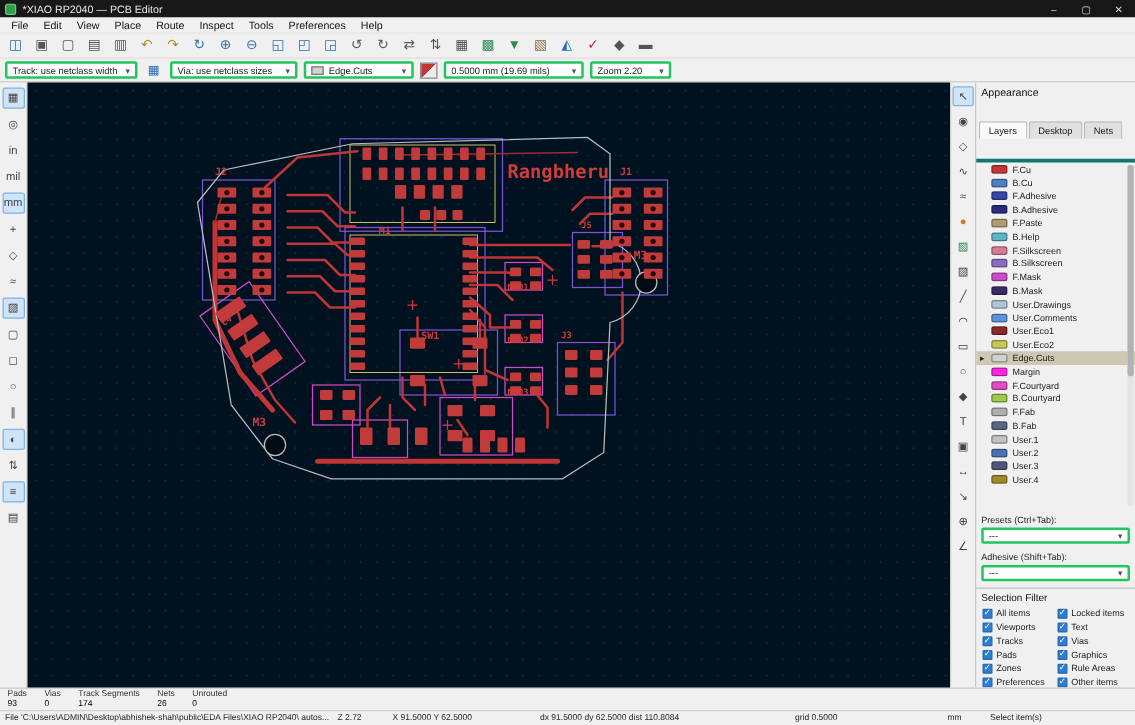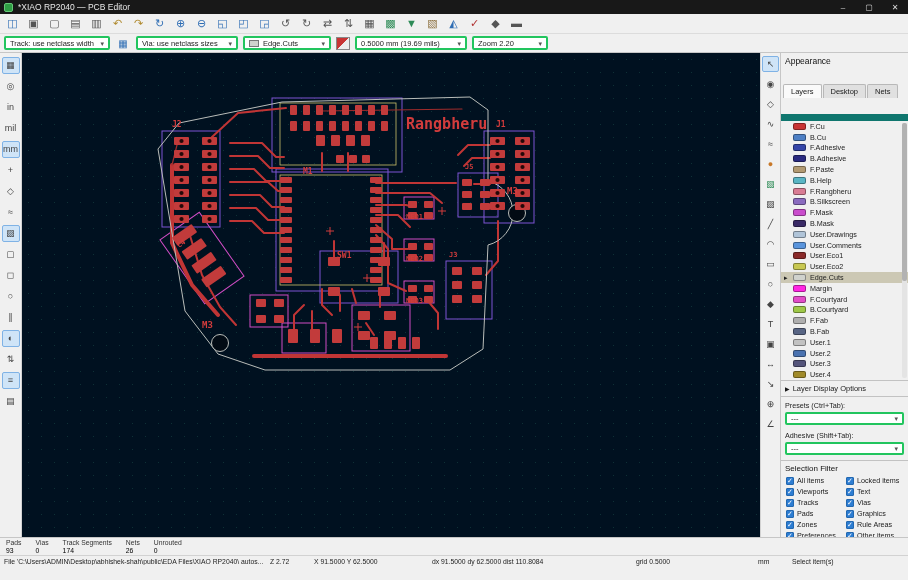--- a/index.html
+++ b/index.html
@@ -21,21 +21,21 @@
 .toolbar-main{height:20px;background:#f0f0f0;border-bottom:1px solid #dcdcdc;display:flex;align-items:center;padding-left:3px;gap:2px;flex:none}
 .tb-icon{width:19px;height:17px;display:flex;align-items:center;justify-content:center;border-radius:2px}
 .tb-icon .glyph{font-size:11px;line-height:1;color:#444}
 
 
 .toolbar-settings{height:19px;background:#f0f0f0;border-bottom:1px solid #c6c6c6;display:flex;align-items:center;gap:5px;padding-left:4px;flex:none}
 .combo{height:14px;background:#fff;border:2px solid #22c55e;border-radius:2px;display:flex;align-items:center;padding:0 4px;font-size:7.5px;gap:4px;color:#222}
 .combo .txt{white-space:nowrap;overflow:hidden}
 .arr::before{content:"▾";font-size:7px;color:#555}
 .combo .arr{margin-left:auto}
-.c-track{width:106px}.c-via{width:102px}.c-layer{width:88px}.c-grid{width:112px}.c-zoom{width:76px}
+.c-track{width:106px}.c-via{width:102px}.c-layer{width:88px}.c-grid{width:112px}.c-zoom{width:65px}
 .icon-btn{width:16px;height:15px;display:flex;align-items:center;justify-content:center;border-radius:2px}
 .icon-btn .glyph{font-size:10px;color:#2e6db4}
 .swatch-btn{width:14px;height:13px;background:linear-gradient(135deg,#c83434 50%,#ececec 50%);border:1px solid #888;flex:none}
 .layer-swatch-sm{width:10px;height:7px;background:#d0d2cd;border:1px solid #777;flex:none}
 
 
 .bodyrow{display:flex;height:484px;flex:none}
 .left-toolbar{width:22px;background:#f0f0f0;border-right:1px solid #d2d2d2;display:flex;flex-direction:column;align-items:center;padding-top:4px;gap:4px;flex:none}
 .side-icon{width:18px;height:17px;display:flex;align-items:center;justify-content:center;border-radius:2px;border:1px solid transparent}
 .side-icon .glyph{font-size:9px;line-height:1;color:#444}
@@ -55,21 +55,21 @@
 .trF{stroke-width:4}
 .pad{fill:#c23b3b}
 .padhole{fill:#230808}
 .mh{fill:#020b14;stroke:#b9bdb9;stroke-width:1}
 .anchor{stroke:#d23c3c;stroke-width:1}
 .pcb-label{fill:#d23c3c;font-family:"DejaVu Sans Mono","Liberation Mono",monospace;font-weight:bold}
 
 
 .panel{width:128px;background:#f0f0f0;border-left:1px solid #c6c6c6;display:flex;flex-direction:column;font-size:7.5px;flex:none}
 .panel-title{padding:3px 4px 2px;font-size:8.5px;color:#111}
-.tabs{display:flex;gap:1px;padding:16px 2px;border-bottom:7px solid #0f766e}
+.tabs{display:flex;gap:1px;padding:16px 2px;border-bottom:3px solid #0f766e}
 .tab{padding:2px 7px;background:#e0e0e0;border:1px solid #b8b8b8;border-bottom:none;border-radius:2px 2px 0 0;font-size:7.5px}
 .tab.active{background:#fafafa}
 .layers-region{position:relative;height:308px;padding-top:0}
 .layer-row{display:flex;align-items:center;height:10.8px;padding-left:12px;gap:4px;position:relative}
 .layer-row.selected{background:#ccc8b4}
 .layer-row.selected::before{content:"▸";position:absolute;left:3px;font-size:7px;color:#222}
 .lswatch{width:13px;height:7px;border-radius:2px;border:1px solid rgba(0,0,0,.35);flex:none}
 .lname{font-size:7.2px;color:#1c1c1c;white-space:nowrap}
 .pscroll{position:absolute;right:1px;top:2px;bottom:2px;width:5px;background:#e4e4e4;border-radius:2px}
 .pscroll .thumb{position:absolute;top:0;left:0;right:0;height:62%;background:#b2b2b2;border-radius:2px}
@@ -104,20 +104,32 @@
   <div class="titlebar">
     <span class="app-icon"></span>
     <span>*XIAO RP2040 — PCB Editor</span>
     <span class="win-controls">
       <span class="win-btn">–</span>
       <span class="win-btn">▢</span>
       <span class="win-btn">✕</span>
     </span>
   </div>
 
+  <div class="menubar">
+
+  <span class="menu-item">File</span>
+      <span class="menu-item">Edit</span>
+      <span class="menu-item">View</span>
+      <span class="menu-item">Place</span>
+      <span class="menu-item">Route</span>
+      <span class="menu-item">Inspect</span>
+      <span class="menu-item">Tools</span>
+      <span class="menu-item">Preferences</span>
+      <span class="menu-item">Help</span>
+    </div>
 
   <div class="toolbar-main">
 
       <span class="tb-icon">
         <span class="glyph" style="color: rgb(46, 109, 180);">◫</span>
       </span>
 
       <span class="tb-icon">
         <span class="glyph" style="color: rgb(85, 85, 85);">▣</span>
       </span>
@@ -700,21 +712,21 @@
               <span class="lname">F.Paste</span>
             </div>
 
             <div class="layer-row">
               <span class="lswatch" style="background-color: rgb(90, 181, 196);"></span>
               <span class="lname">B.Help</span>
             </div>
 
             <div class="layer-row">
               <span class="lswatch" style="background-color: rgb(216, 124, 148);"></span>
-              <span class="lname">F.Rangbheru</span>
+              <span class="lname">F.Silkscreen</span>
             </div>
 
             <div class="layer-row">
               <span class="lswatch" style="background-color: rgb(138, 107, 191);"></span>
               <span class="lname">B.Silkscreen</span>
             </div>
 
             <div class="layer-row">
               <span class="lswatch" style="background-color: rgb(201, 76, 204);"></span>
               <span class="lname">F.Mask</span>
@@ -791,24 +803,20 @@
             </div>
 
             <div class="layer-row">
               <span class="lswatch" style="background-color: rgb(160, 138, 42);"></span>
               <span class="lname">User.4</span>
             </div>
           </div>
         <div class="pscroll">
             <div class="thumb"></div>
           </div>
-      </div>
-      <div class="ldo">
-        <span class="tri">▶</span>
-        <span>Layer Display Options</span>
       </div>
       <div class="preset-label">Presets (Ctrl+Tab):</div>
       <div class="combo full">
           <span class="txt">---</span>
           <span class="arr"></span>
         </div>
       <div class="preset-label">Adhesive (Shift+Tab):</div>
       <div class="combo full">
           <span class="txt">---</span>
           <span class="arr"></span>

